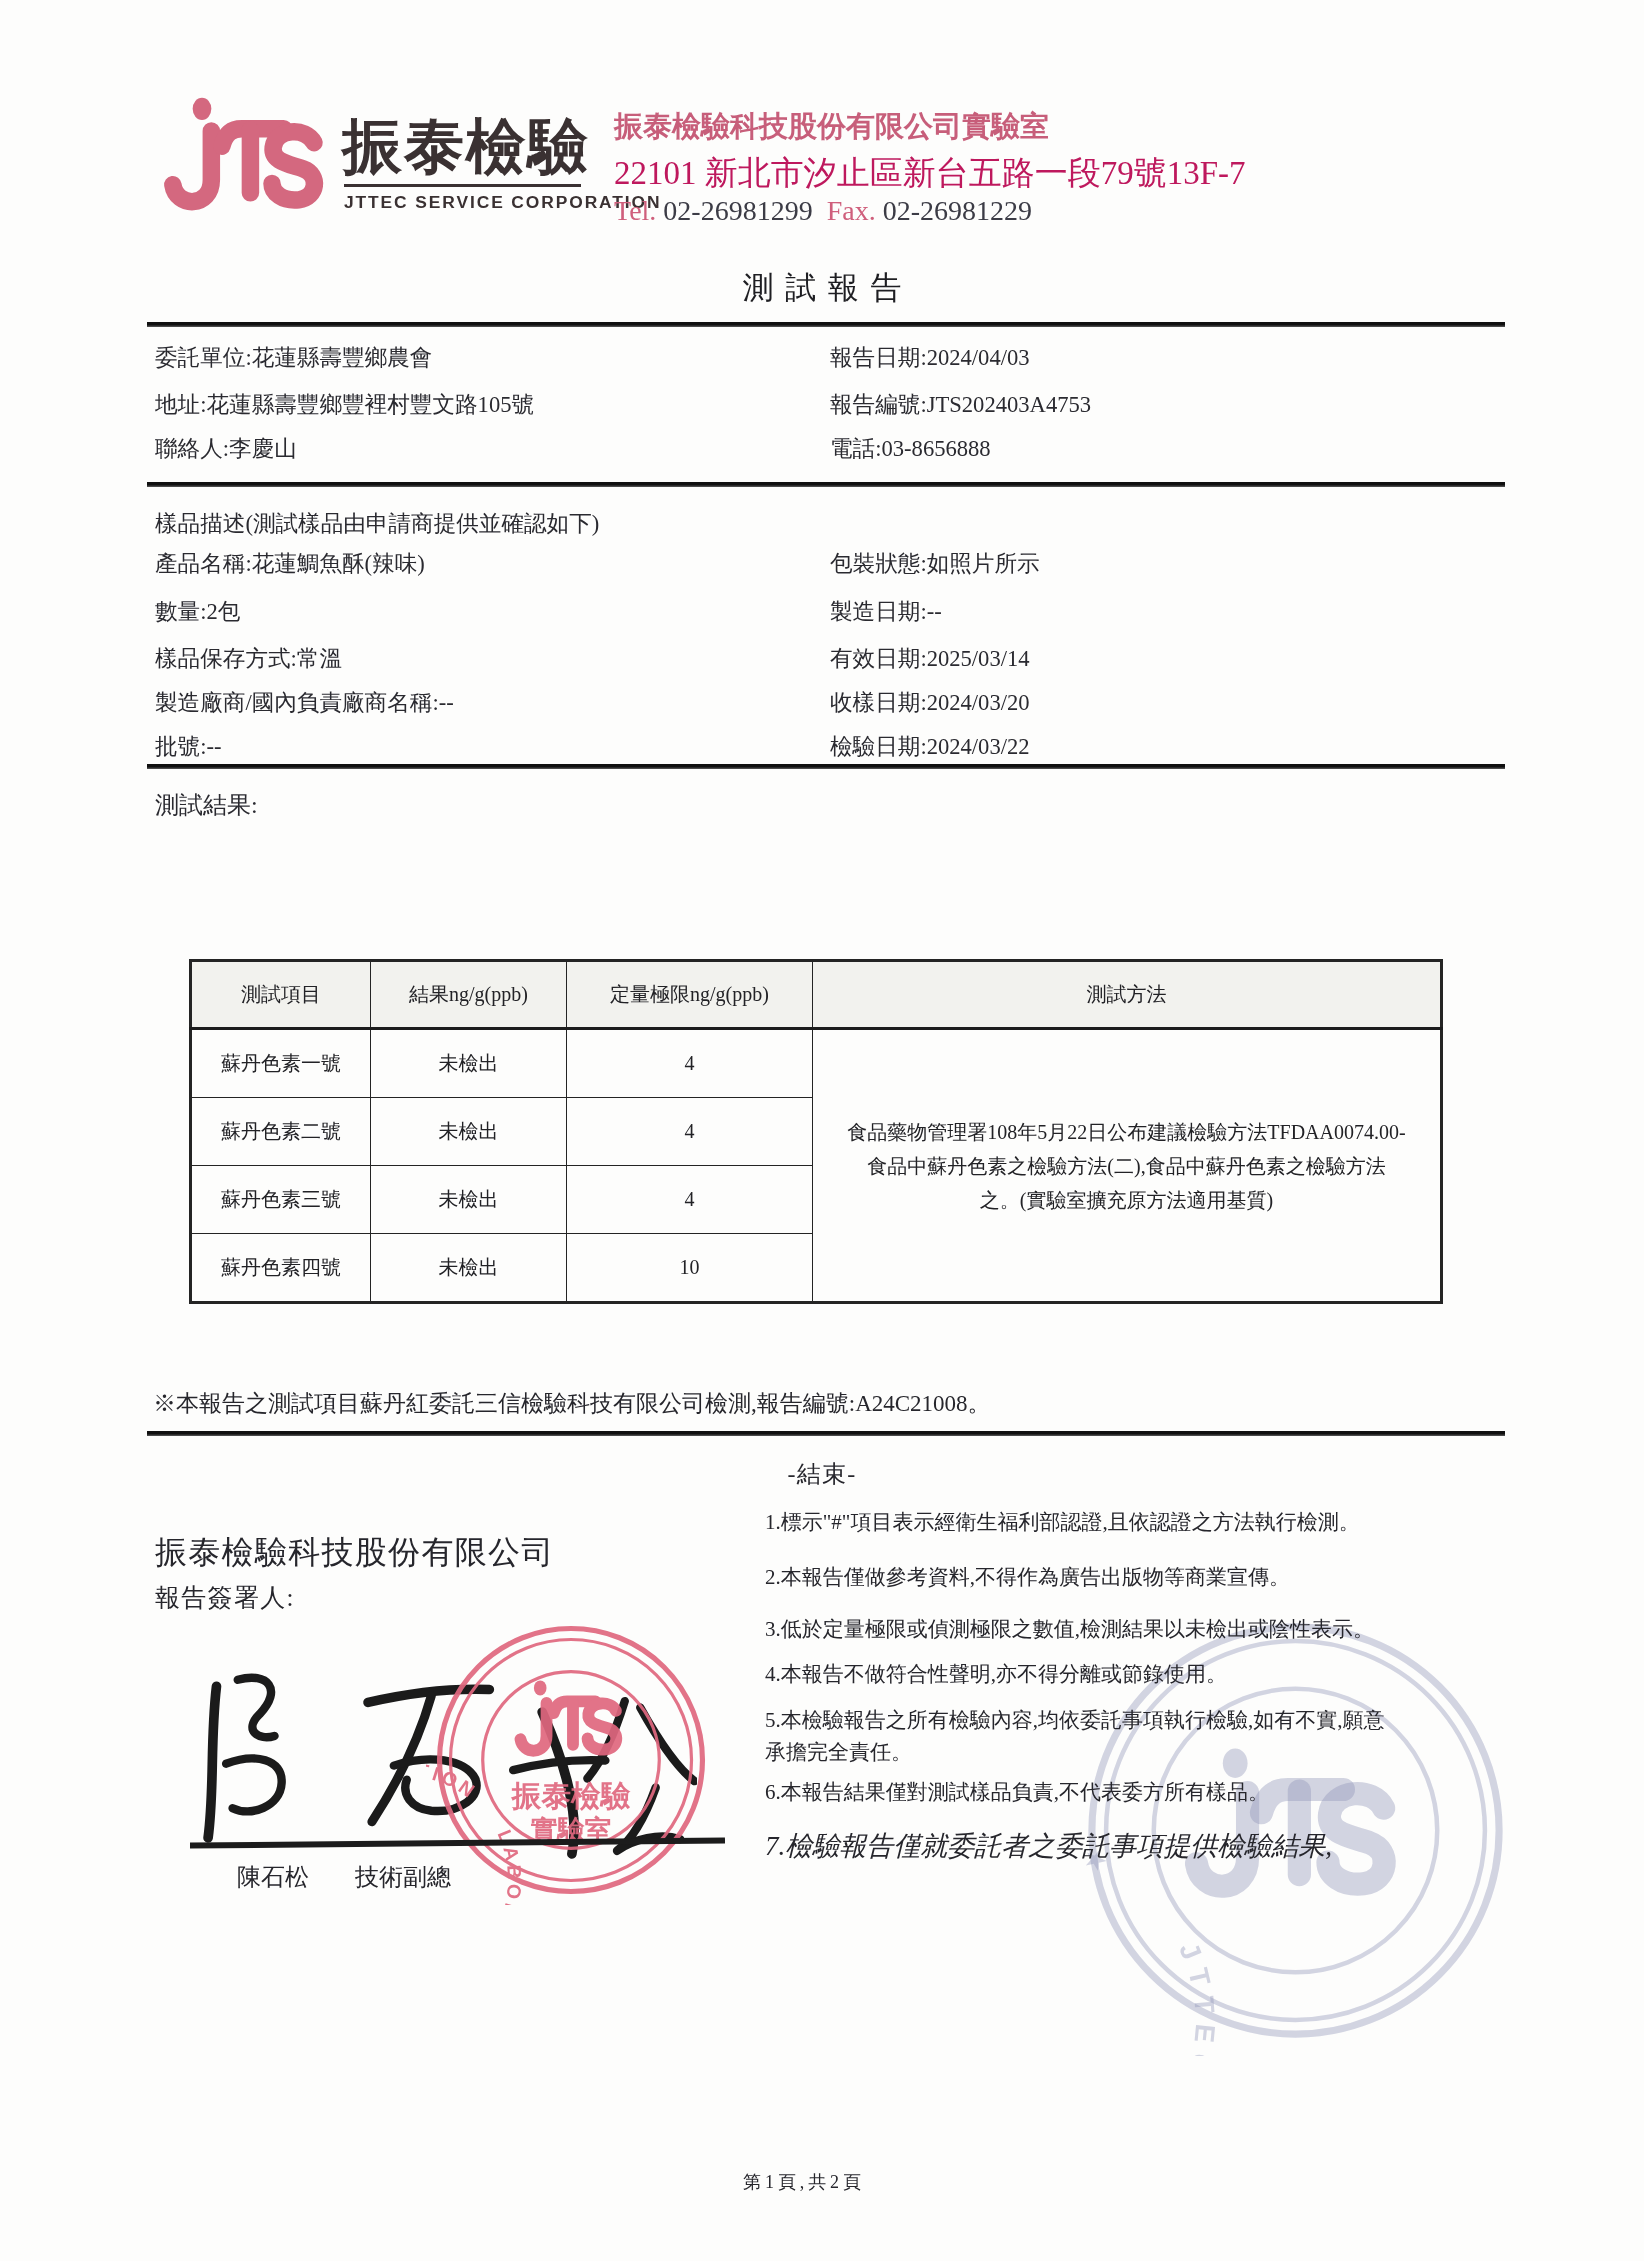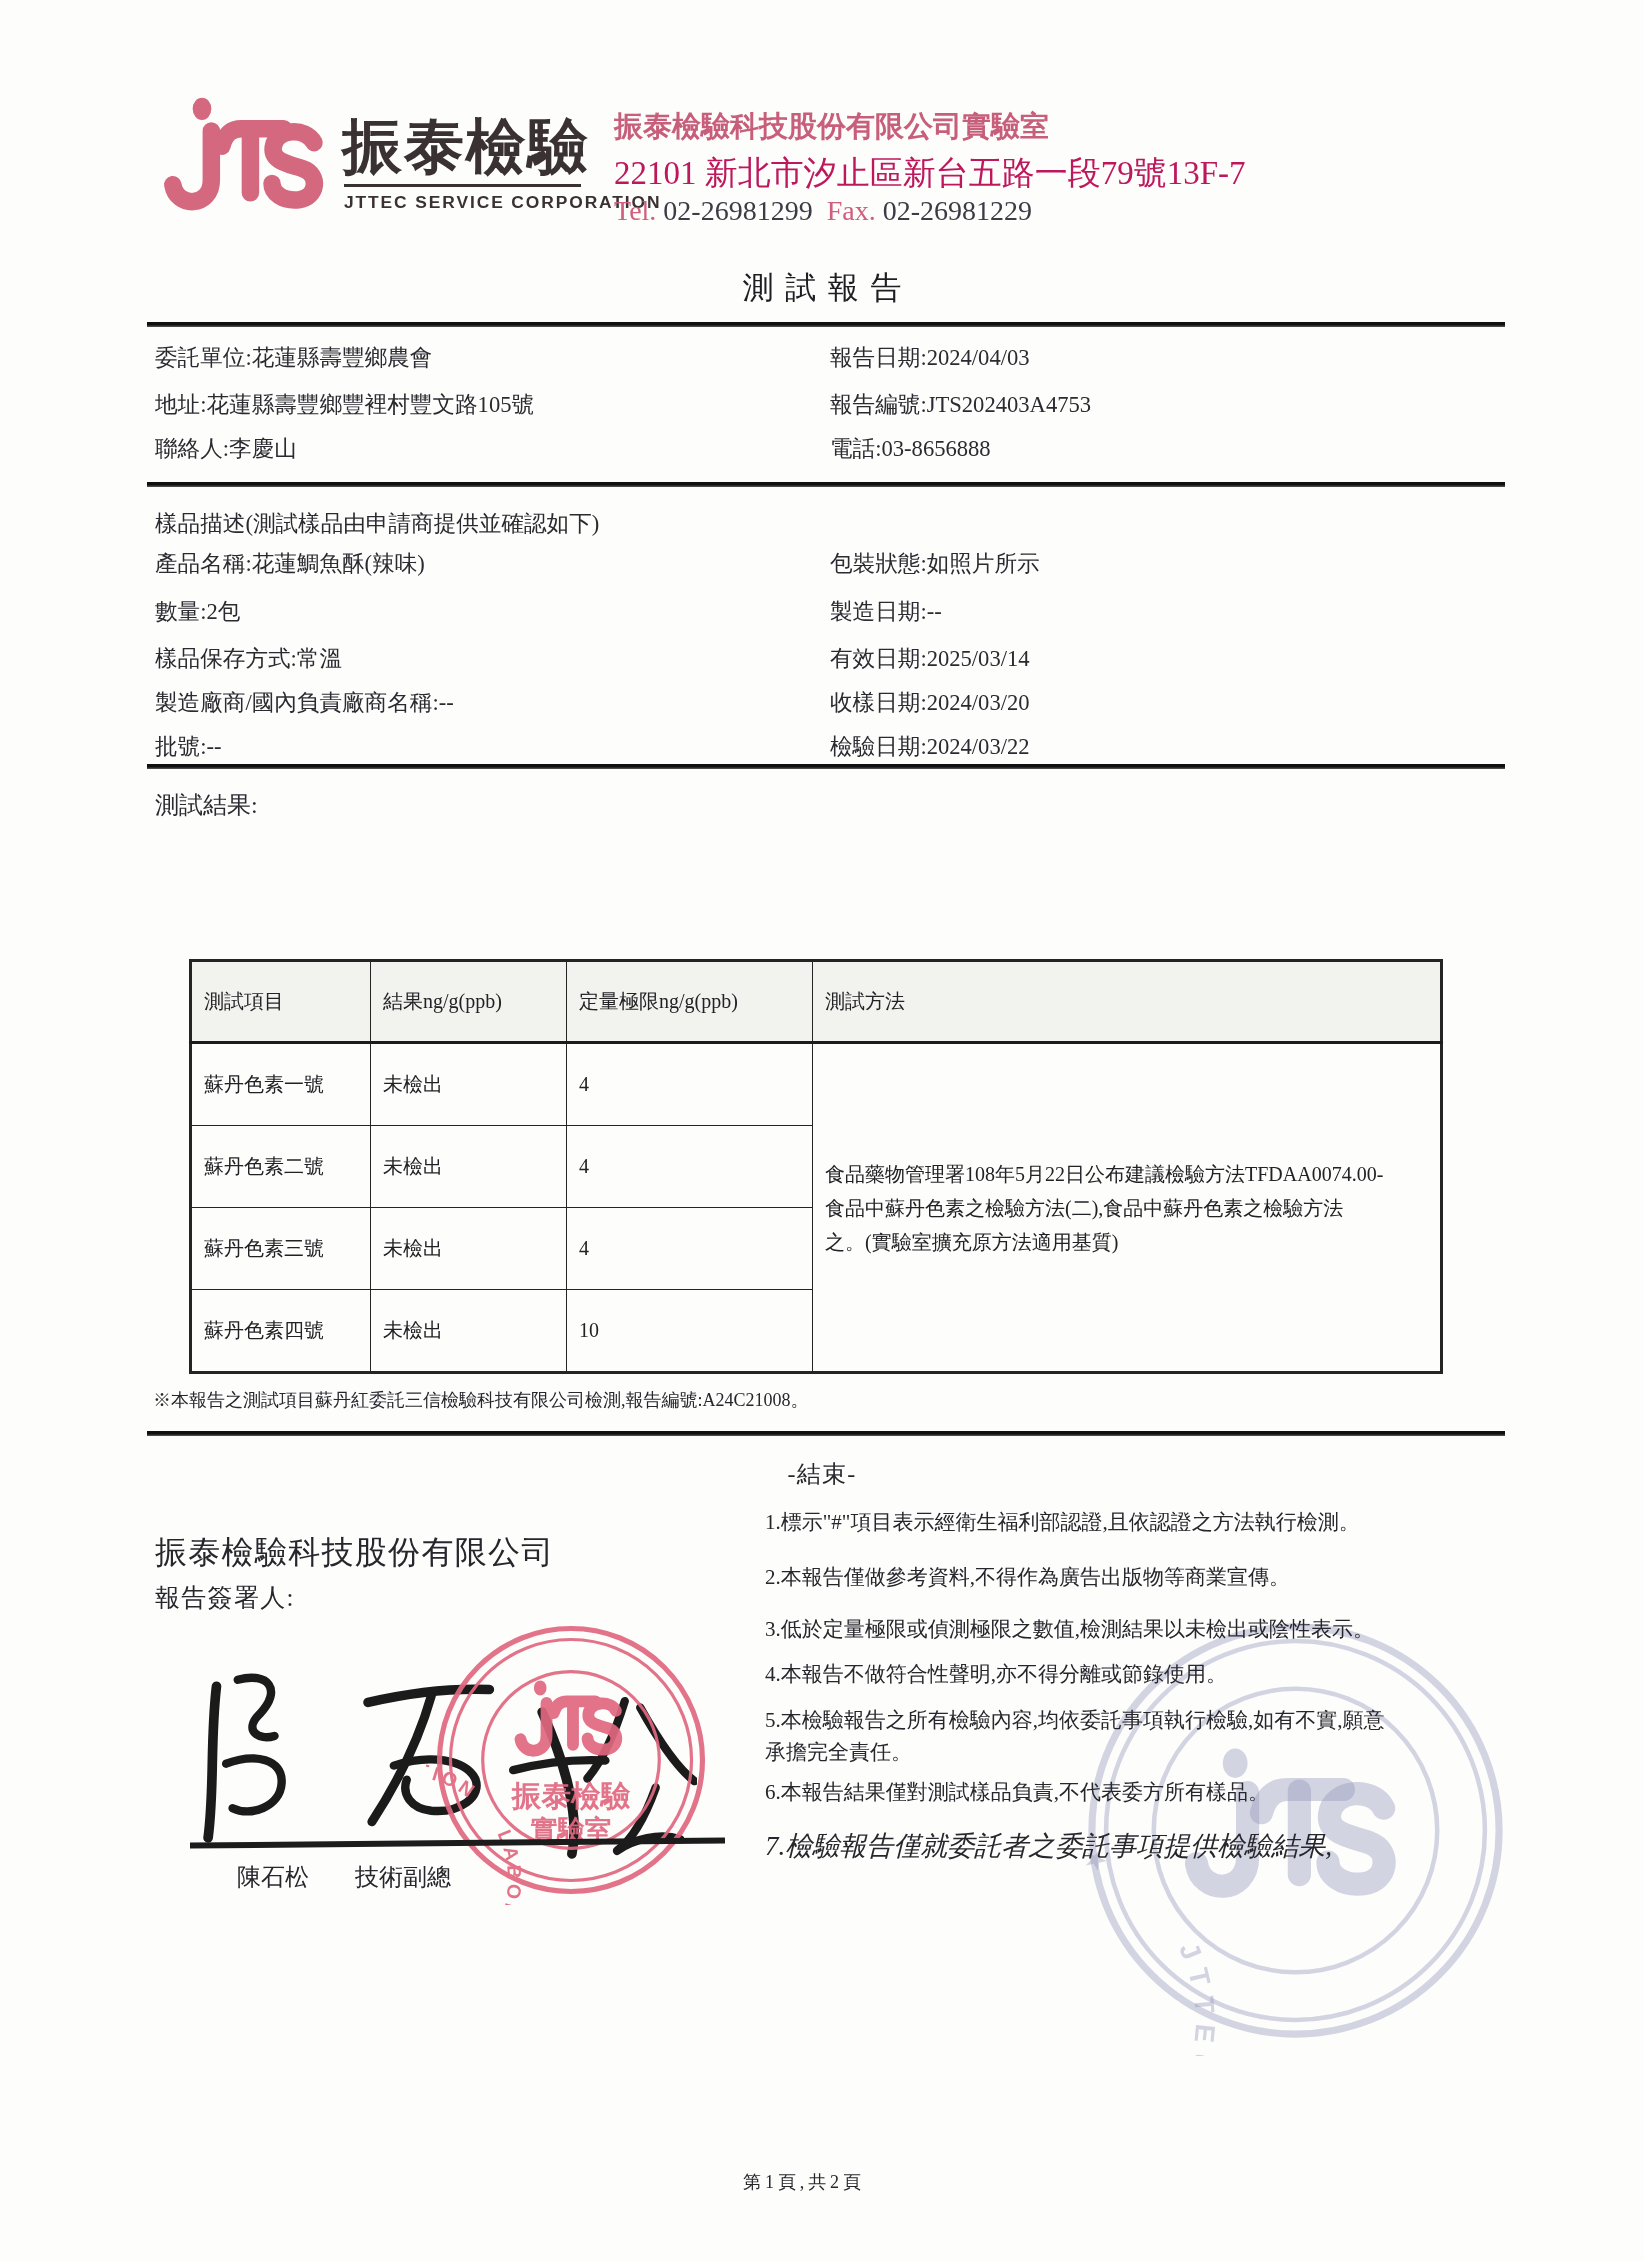--- a/index.html
+++ b/index.html
@@ -21,29 +21,29 @@
   .pink{color:#cf5f7c;}
   
   .doc-title{position:absolute; left:0; top:267px; width:1644px; text-align:center;
              font-size:31px; letter-spacing:11.6px; text-indent:11.6px; color:#1e1e22;}
   .meta-row{position:absolute; font-size:22.6px; color:#2a2a30; white-space:nowrap;}
   
   table.results{position:absolute; left:189px; top:959px; width:1251px;
                 border-collapse:collapse; table-layout:fixed;
                 border:3.2px solid #242424;}
   table.results th, table.results td{
-      border:1.9px solid #242424; text-align:left; vertical-align:middle;
-      font-size:20px; color:#222226; padding:12px;}
+      border:1.9px solid #242424; text-align:center; vertical-align:middle;
+      font-size:20px; color:#222226; padding:5px;}
   table.results th{height:55px; background:#f2f2ee; font-weight:500; border-bottom:3.9px solid #1c1c1c;}
   table.results td{height:57px;}
   td.method{padding:0 17px; line-height:34px; font-size:19.3px;}
   
   .end-mark{position:absolute; left:0; top:1458px; width:1644px; text-align:center;
             font-size:24px; letter-spacing:1.3px;}
-  .note-line{position:absolute; left:153px; top:1388px; font-size:18px; white-space:nowrap;}
+  .note-line{position:absolute; left:153px; top:1388px; font-size:23px; white-space:nowrap;}
   .sign-co{position:absolute; left:155px; top:1531px; font-size:32px; letter-spacing:1.3px;}
   .sign-label{position:absolute; left:155px; top:1581px; font-size:25px; letter-spacing:1.3px;}
   .sig-line{position:absolute; left:190px; top:1840px; width:535px; height:5.8px;
             background:#1c1c1c; transform:rotate(-0.55deg); z-index:6;}
   .signer{position:absolute; left:237px; top:1861px; font-size:24px; z-index:6;}
   .signer .t{margin-left:46px;}
   .disc{position:absolute; left:765px; width:793px; font-size:21px; line-height:32px;
         color:#26262c; z-index:5;}
   .disc .l2-indent{padding-left:34px;}
   .disc.big{font-size:27px; line-height:48px;font-style:italic;}

